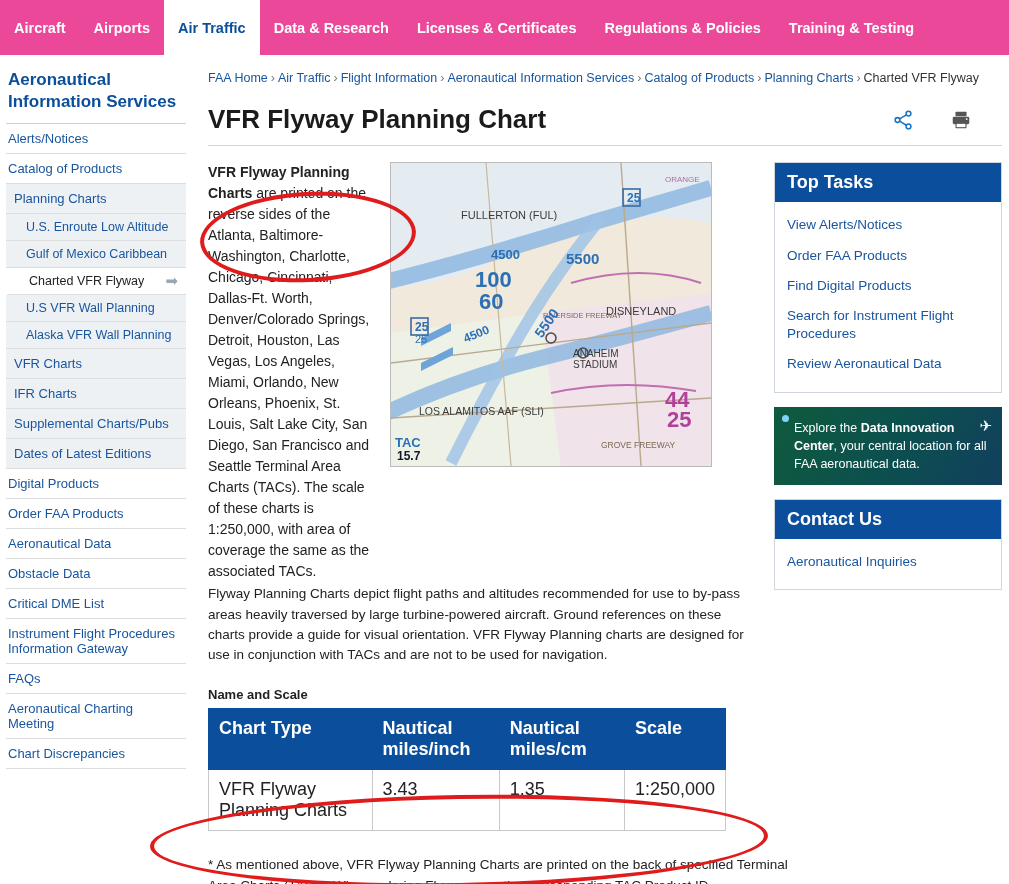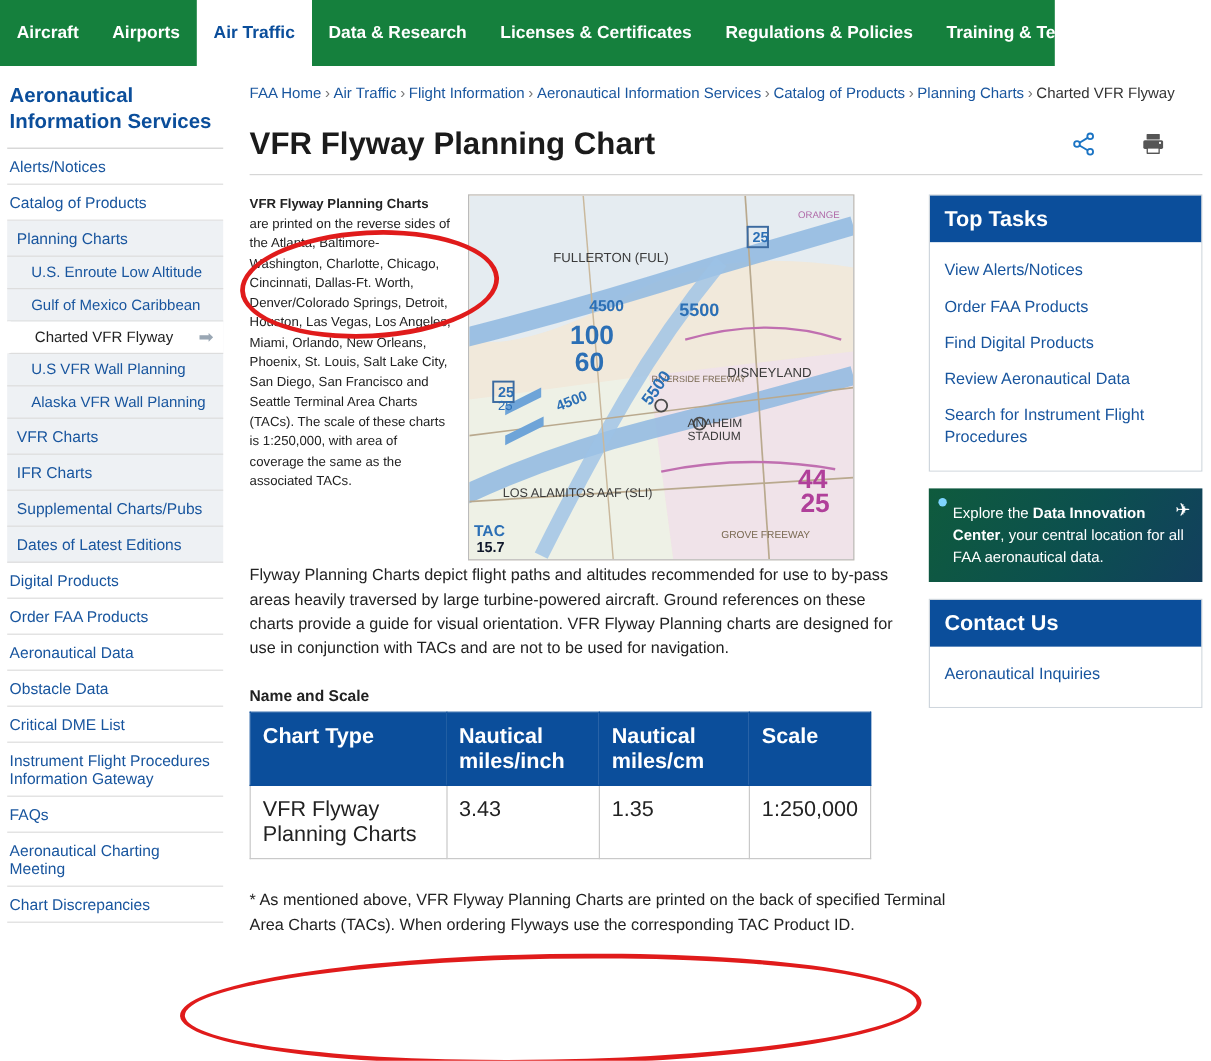--- a/index.html
+++ b/index.html
@@ -10,23 +10,23 @@
     font-family: "Liberation Sans", sans-serif;
     font-size: 13px;
     color: #222;
     overflow: hidden;
   }
 
   
   .topnav {
     display: flex;
     align-items: stretch;
-    background: #15803d;
+    background: #ec4899;
     height: 55px;
-    width: 879px;
+    width: 1009px;
   }
   .topnav .nav-item {
     display: flex;
     align-items: center;
     padding: 0 14px;
     color: #ffffff;
     font-weight: bold;
     font-size: 14.5px;
     white-space: nowrap;
     cursor: pointer;
@@ -148,21 +148,21 @@
     display: flex;
     margin-top: 16px;
   }
   .main-col { width: 550px; flex: 0 0 550px; }
   .right-col { width: 228px; flex: 0 0 228px; margin-left: 16px; }
 
   .intro-row { display: flex; }
   .intro-text {
     width: 182px;
     flex: 0 0 182px;
-    font-size: 11px;
+    font-size: 14px;
     line-height: 1.5;
     color: #222;
     padding-right: 14px;
   }
   .intro-text b { font-weight: bold; }
 
   .chart-img {
     width: 322px;
     height: 305px;
     flex: 0 0 322px;
@@ -458,22 +458,22 @@
         </div>
 
         <div class="right-col">
 
           <div class="panel">
             <div class="panel-head">Top Tasks</div>
             <div class="panel-body">
               <a class="panel-link">View Alerts/Notices</a>
               <a class="panel-link">Order FAA Products</a>
               <a class="panel-link">Find Digital Products</a>
+              <a class="panel-link">Search for Instrument Flight Procedures</a>
               <a class="panel-link">Review Aeronautical Data</a>
-              <a class="panel-link">Search for Instrument Flight Procedures</a>
             </div>
           </div>
 
           <div class="promo">
             <span class="dot"></span>
             <span class="plane">✈</span>
             <div class="promo-text">
               <span>Explore the </span><b>Data Innovation Center</b><span>, your central location for all FAA aeronautical data.</span>
             </div>
           </div>

